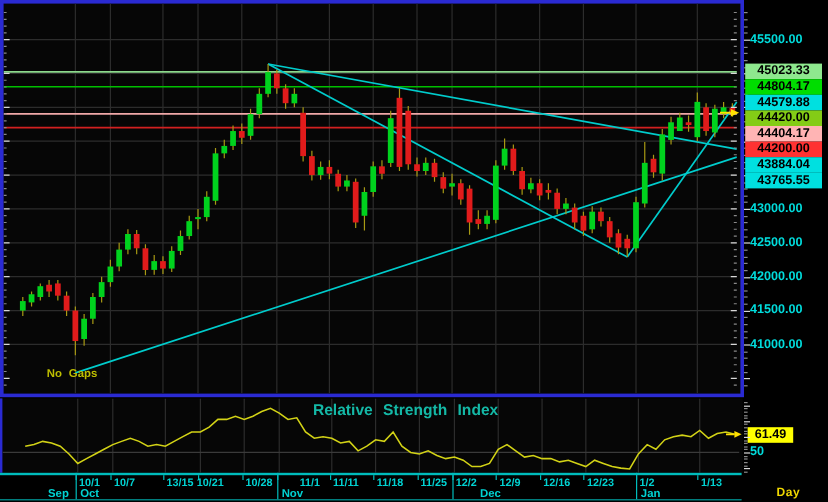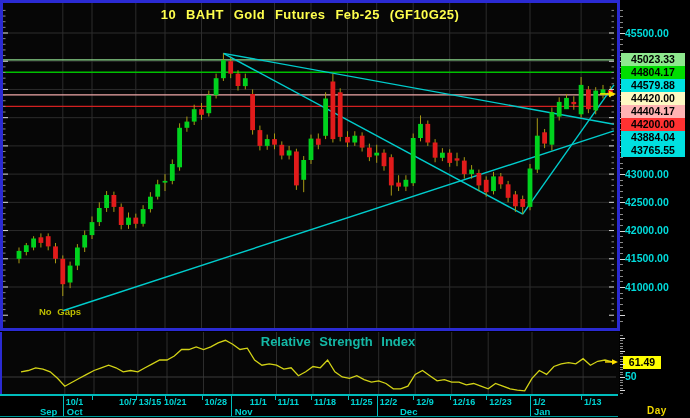--- a/index.html
+++ b/index.html
@@ -358,21 +358,20 @@
           <line x1="0" x2="2.5" y1="13.066154888236625" y2="13.066154888236625" stroke="#8a8a8a"></line>
           <line x1="608.5" x2="611" y1="13.066154888236625" y2="13.066154888236625" stroke="#8a8a8a"></line>
           <line x1="0" x2="2.5" y1="7.421539850982164" y2="7.421539850982164" stroke="#8a8a8a"></line>
           <line x1="608.5" x2="611" y1="7.421539850982164" y2="7.421539850982164" stroke="#8a8a8a"></line>
         </g>
         <g>
           <line x1="597" x2="606" y1="90.96184240234815" y2="90.96184240234815" stroke="#ffe000" stroke-width="1.6"></line>
           <polygon points="606,87.76184240234815 613,90.96184240234815 606,94.16184240234816" fill="#ffe000"></polygon>
         </g>
       </svg>
-    <div class="chart-title">10 BAHT Gold Futures Feb-25 (GF10G25)</div>
     <div class="no-gaps">No Gaps</div>
   </div>
 
   <div class="price-axis" id="price-axis">
       <div class="atick" style="top: 320.875px; width: 3px; background: rgb(138, 138, 138);"></div>
       <div class="atick" style="top: 315.231px; width: 5px; background: rgb(216, 216, 216);"></div>
       <div class="atick" style="top: 309.586px; width: 3px; background: rgb(138, 138, 138);"></div>
       <div class="atick" style="top: 303.942px; width: 3px; background: rgb(138, 138, 138);"></div>
       <div class="atick" style="top: 298.297px; width: 3px; background: rgb(138, 138, 138);"></div>
       <div class="atick" style="top: 292.652px; width: 3px; background: rgb(138, 138, 138);"></div>
@@ -428,21 +427,21 @@
       <div class="atick" style="top: 10.4215px; width: 3px; background: rgb(138, 138, 138);"></div>
       <div class="plabel" style="top: 26.5px;">45500.00</div>
       <div class="plabel" style="top: 167.6px;">43000.00</div>
       <div class="plabel" style="top: 195.8px;">42500.00</div>
       <div class="plabel" style="top: 224.1px;">42000.00</div>
       <div class="plabel" style="top: 252.3px;">41500.00</div>
       <div class="plabel" style="top: 280.5px;">41000.00</div>
       <div class="clabel" style="top: 53.4px; background: rgb(142, 232, 142);">45023.33</div>
       <div class="clabel" style="top: 66.4px; background: rgb(0, 221, 0);">44804.17</div>
       <div class="clabel" style="top: 79.4px; background: rgb(0, 224, 224);">44579.88</div>
-      <div class="clabel" style="top: 92.4px; background: #fef9c3;">44420.00</div>
+      <div class="clabel" style="top: 92.4px; background: #84cc16;">44420.00</div>
       <div class="clabel" style="top: 105.4px; background: rgb(255, 180, 180);">44404.17</div>
       <div class="clabel" style="top: 118.4px; background: rgb(255, 50, 50);">44200.00</div>
       <div class="clabel" style="top: 131.4px; background: rgb(0, 224, 224);">43884.04</div>
       <div class="clabel" style="top: 144.4px; background: rgb(0, 224, 224);">43765.55</div>
     </div>
 
   <div class="rsi-panel">
     <svg id="rsi-svg" width="617" height="62">
         <g>
           <line x1="62.8" x2="62.8" y1="0" y2="62" stroke="#2c2c2c"></line>
@@ -499,21 +498,21 @@
       <div class="rtick" style="top: 3.1px; width: 3px; background: rgb(138, 138, 138);"></div>
     </div>
 
   <div class="x-axis" id="x-axis">
     <div class="x-topline"></div>
     <div class="x-botline"></div>
     <div class="day-label">Day</div>
   <div class="xtick" style="left: 62.8px;"></div>
       <div class="xlabel" style="left: 65.8px;">10/1</div>
       <div class="xtick" style="left: 92px;"></div>
-      <div class="xlabel" style="left: 95px; margin-left: 24px;">10/7</div>
+      <div class="xlabel" style="left: 95px;">10/7</div>
       <div class="xtick" style="left: 135.8px;"></div>
       <div class="xlabel" style="left: 138.8px;">13/15</div>
       <div class="xtick" style="left: 165px;"></div>
       <div class="xlabel" style="left: 164px;">10/21</div>
       <div class="xtick" style="left: 201.5px;"></div>
       <div class="xlabel" style="left: 204.5px;">10/28</div>
       <div class="xtick" style="left: 230.7px;"></div>
       <div class="xlabel" style="left: 233.7px; margin-left: 16px;">11/1</div>
       <div class="xtick" style="left: 274.5px;"></div>
       <div class="xlabel" style="left: 277.5px;">11/11</div>

